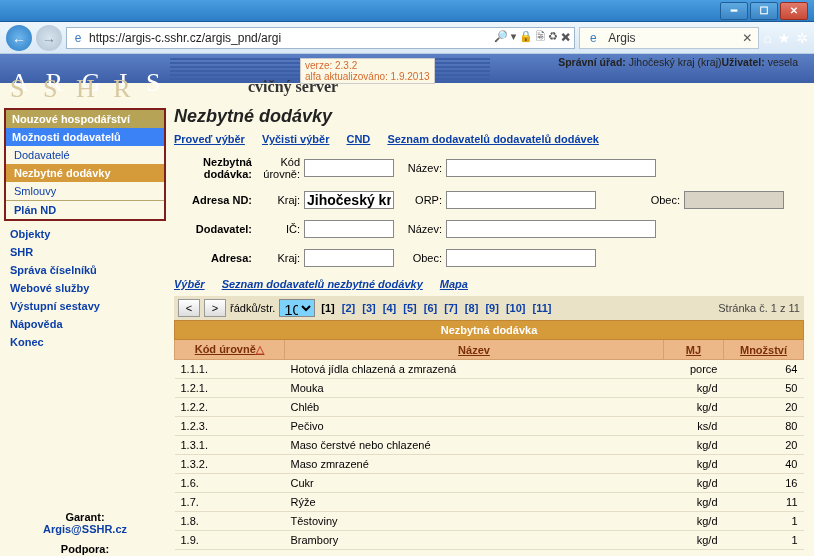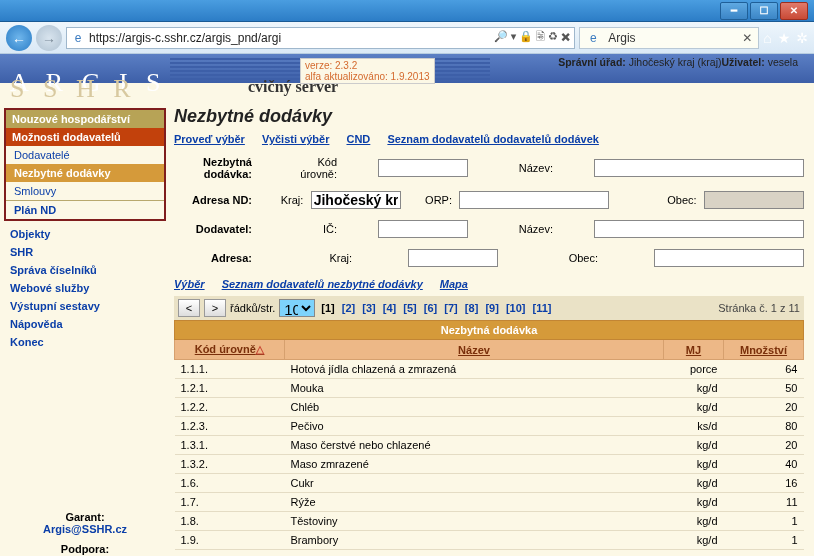--- a/index.html
+++ b/index.html
@@ -88,33 +88,33 @@
   }
   .top-right {
     position:absolute; right:16px; top:2px; font-size:10.5px; color:#222;
   }
   .top-right b { font-weight:bold; }
   
   .layout { display:flex; height:calc(100% - 48px);}
   .sidebar { width:170px; padding:6px 4px; }
   .side-box { border:2px solid #7f1d1d; margin-bottom:4px;}
   .side-head { background:#b7a356; color:#fff; font-weight:bold; padding:3px 6px; font-size:11px;}
-  .side-head.dark { background:#c2410c;}
+  .side-head.dark { background:#3b82f6;}
   .side-item { padding:3px 8px; font-size:11px;}
   .side-item a { color:#0a3ea8; text-decoration:none;}
   .side-item.sel { background:#d59a3a; color:#fff; font-weight:bold;}
   .side-link { padding:3px 6px; font-size:11px;}
   .side-link a { color:#0a3ea8; font-weight:bold; text-decoration:none;}
   .support { margin-top:160px; text-align:center; font-size:11px;}
   .support a { color:#0a3ea8; font-weight:bold;}
   .main { flex:1; padding:4px 10px 4px 4px; }
   h1 { font-size:18px; font-style:italic; font-weight:bold; color:#222; margin:0 0 6px 0;}
   .actions { margin:4px 0 8px 0;}
   .actions a { color:#0a3ea8; font-weight:bold; text-decoration:underline; margin-right:14px; font-size:11px;}
-  .form-row { display:flex; align-items:center; margin:11px 0; gap:4px;justify-content:space-between;}
+  .form-row { display:flex; align-items:center; margin:11px 0; gap:4px;}
   .form-label { width:78px; text-align:right; font-weight:bold; font-size:11px;}
   .form-sublabel { font-size:11px; text-align:right;}
   .field { border:1px solid #888; height:18px; background:#fff; font-size:14px; padding:0 2px;}
   .field.grey { background:#d9d3c5;}
   .sub-actions { margin:6px 0;}
   .sub-actions a { color:#0a3ea8; font-weight:bold; font-style:italic; text-decoration:underline; margin-right:14px; font-size:11px;}
   
   .tbl-ctrl { display:flex; align-items:center; gap:4px; background:#eae2c6; padding:3px 4px; font-size:11px;}
   .pg-btn { width:22px; height:18px; border:1px solid #999; background:linear-gradient(#fff,#ddd); text-align:center; font-size:11px; line-height:16px;}
   .rows-sel { border:1px solid #888; height:18px; width:36px; background:#7dd3fc; font-size:15px;}

